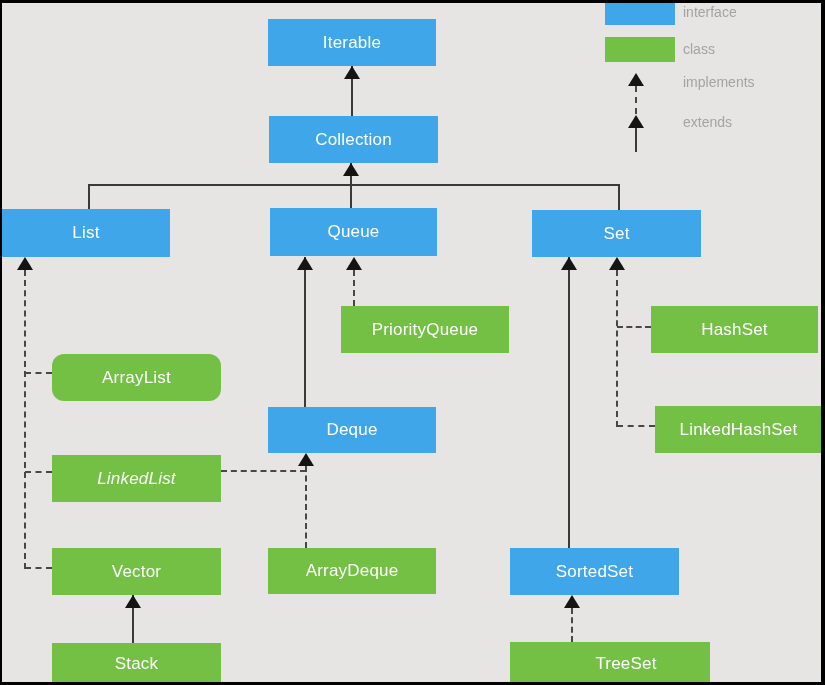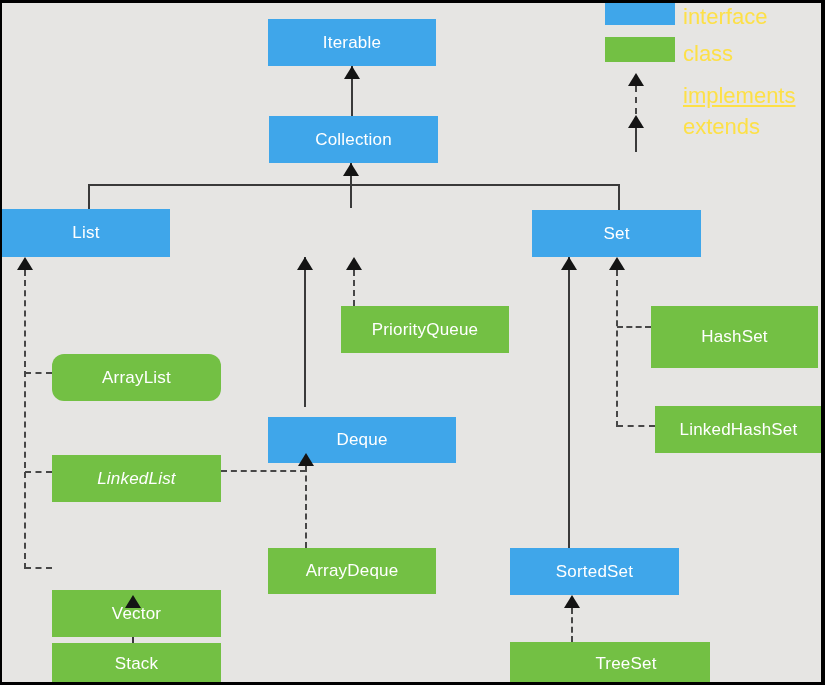--- a/index.html
+++ b/index.html
@@ -27,21 +27,21 @@
   .hline{position:absolute;height:2px;background:#3a3a3a;z-index:1;}
   .vdash{position:absolute;width:0;border-left:2px dashed #474747;z-index:1;}
   .hdash{position:absolute;height:0;border-top:2px dashed #474747;z-index:1;}
   .arrow-up{
     position:absolute;width:0;height:0;z-index:3;
     border-left:8px solid transparent;border-right:8px solid transparent;
     border-bottom:13px solid #141414;
   }
   .legend{position:absolute;z-index:4;}
   .legend .swatch{position:absolute;}
-  .legend .lbl{position:absolute;color:#fde047;font-size:22px;white-space:nowrap;}
+  .legend .lbl{position:absolute;color:#a3a3a3;font-size:14px;white-space:nowrap;}
 </style>
 </head>
 <body>
 
 <div class="stage">
   <div class="canvas"></div>
 
   <div class="vline" style="left:351px;top:66px;height:50px;"></div>
   <div class="arrow-up" style="left:344px;top:66px;"></div>
 
@@ -77,43 +77,44 @@
 
   <div class="vline" style="left:132px;top:595px;height:48px;"></div>
   <div class="arrow-up" style="left:125px;top:595px;"></div>
 
   <div class="vdash" style="left:571px;top:608px;height:34px;"></div>
   <div class="arrow-up" style="left:564px;top:595px;"></div>
 
   <div class="node iface" style="left:268px;top:19px;width:168px;height:47px;">Iterable</div>
   <div class="node iface" style="left:269px;top:116px;width:169px;height:47px;">Collection</div>
   <div class="node iface" style="left:2px;top:209px;width:168px;height:48px;">List</div>
+  <div class="node iface" style="left:270px;top:208px;width:167px;height:48px;">Queue</div>
   <div class="node iface" style="left:532px;top:210px;width:169px;height:47px;">Set</div>
   <div class="node cls" style="left:341px;top:306px;width:168px;height:47px;">PriorityQueue</div>
   <div class="node cls" style="left:52px;top:354px;width:169px;height:47px;border-radius:12px;">ArrayList</div>
-  <div class="node iface" style="left:268px;top:417px;width:188px;height:46px;">Deque</div>
-  <div class="node cls" style="left:651px;top:306px;width:167px;height:62px;">HashSet</div>
+  <div class="node iface" style="left:268px;top:407px;width:168px;height:46px;">Deque</div>
+  <div class="node cls" style="left:651px;top:306px;width:167px;height:47px;">HashSet</div>
   <div class="node cls" style="left:52px;top:455px;width:169px;height:47px;font-style:italic;">LinkedList</div>
   <div class="node cls" style="left:655px;top:406px;width:167px;height:47px;">LinkedHashSet</div>
-  <div class="node cls" style="left:52px;top:548px;width:169px;height:47px;margin-top:42px;">Vector</div>
+  <div class="node cls" style="left:52px;top:548px;width:169px;height:47px;">Vector</div>
   <div class="node cls" style="left:268px;top:548px;width:168px;height:46px;">ArrayDeque</div>
   <div class="node iface" style="left:510px;top:548px;width:169px;height:47px;">SortedSet</div>
   <div class="node cls" style="left:52px;top:643px;width:169px;height:42px;">Stack</div>
   <div class="node cls" style="left:510px;top:642px;width:168px;height:43px;padding-left:32px;">TreeSet</div>
 
   <div class="legend">
     <div class="swatch" style="left:605px;top:2px;width:70px;height:23px;background:var(--interface-color,#3fa6ea);"></div>
     <div class="lbl" style="left:683px;top:4px;">interface</div>
 
     <div class="swatch" style="left:605px;top:37px;width:70px;height:25px;background:var(--class-color,#73c044);"></div>
     <div class="lbl" style="left:683px;top:41px;">class</div>
 
     <div class="vdash" style="left:635px;top:86px;height:28px;"></div>
     <div class="arrow-up" style="left:628px;top:73px;"></div>
-    <div class="lbl" style="left:683px;top:83px;text-decoration:underline;">implements</div>
+    <div class="lbl" style="left:683px;top:74px;">implements</div>
 
     <div class="vline" style="left:635px;top:128px;height:24px;"></div>
     <div class="arrow-up" style="left:628px;top:115px;"></div>
     <div class="lbl" style="left:683px;top:114px;">extends</div>
   </div>
 
   <div class="frame top"></div>
   <div class="frame left"></div>
   <div class="frame right"></div>
   <div class="frame bottom"></div>

